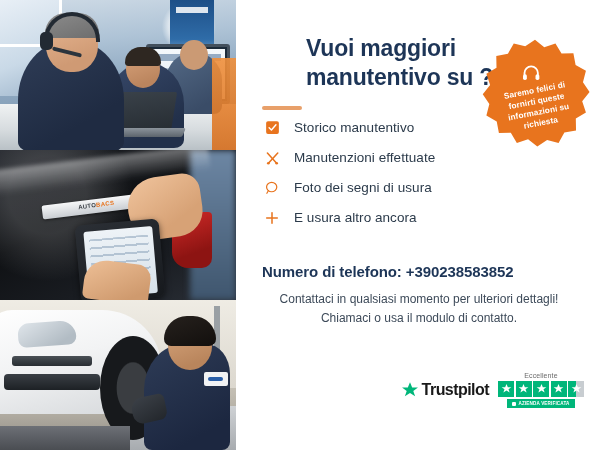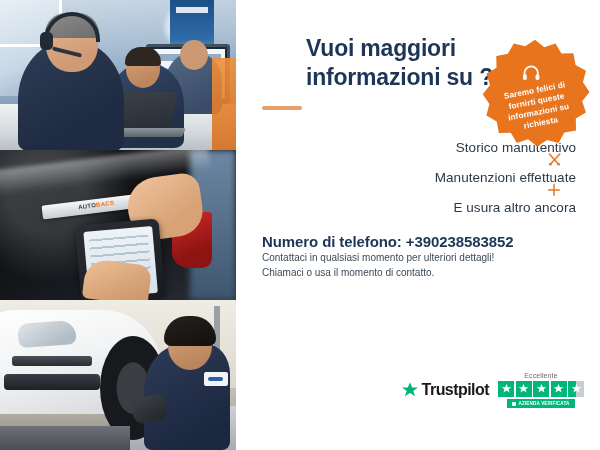--- a/index.html
+++ b/index.html
@@ -347,23 +347,22 @@
     letter-spacing: .1px;
   }
 
   
   .feature-list {
     list-style: none;
     margin-top: 2px;
   }
   .feature {
     display: flex;
-    align-items: flex-end;
+    align-items: flex-start;
     height: 30px;
-    flex-direction: column;
   }
   .feature-icon {
     width: 20px;
     flex: 0 0 20px;
     display: flex;
     align-items: center;
     justify-content: center;
     color: #e8741e;
     margin-right: 12px;
   }
@@ -378,23 +377,25 @@
   .phone-line {
     margin-top: 23px;
     font-size: 15px;
     font-weight: 700;
     color: #1d3557;
     letter-spacing: -.1px;
   }
   .phone-line .num { font-weight: 700; }
 
   .sub {
-    font-size: 10px;
+    margin-top: 10px;
+    font-size: 12px;
     line-height: 1.55;
     color: #3d4a59;
+    text-align: center;
   }
 
   
   .trustpilot {
     position: absolute;
     right: 16px;
     bottom: 42px;
     display: flex;
     align-items: center;
     gap: 9px;
@@ -505,21 +506,21 @@
       <div class="gar-mech-patch"></div>
       <div class="gar-glove"></div>
     </div>
 
   </div>
 
   <div class="content">
 
     <h1 class="headline">
       <span>Vuoi maggiori</span><br>
-      <span>informazioni su ?</span>
+      <span>manutentivo su ?</span>
     </h1>
 
     <div class="rule"></div>
 
     <div class="badge">
       <svg class="badge-shape" viewBox="0 0 100 100">
         <path fill="currentColor" d="M50 1.5 L58.4 8.3 L68.6 4.9 L74.1 14.1 L84.9 13.9 L86.9 24.5 L96.3 29.8
           L93.6 40.2 L99.6 49.1 L92.9 57.5 L96.3 67.7 L87.1 73.2 L87.3 84 L76.7 86 L71.4 95.4 L61 92.7
           L52.1 98.7 L43.7 92 L33.5 95.4 L28 86.2 L17.2 86.4 L15.2 75.8 L5.8 70.5 L8.5 60.1 L2.5 51.2
           L9.2 42.8 L5.8 32.6 L15 27.1 L14.8 16.3 L25.4 14.3 L30.7 4.9 L41.1 7.6 Z"></path>
@@ -551,41 +552,50 @@
           <svg width="17" height="17" viewBox="0 0 20 20" stroke="#e8741e" fill="none" stroke-width="1.8" stroke-linecap="round">
             <path d="M4 3.6 L14.6 15.4"></path>
             <path d="M16.2 3.6 L5.4 15.4"></path>
             <circle cx="14.9" cy="15.6" r="1.6" fill="#e8741e" stroke="none"></circle>
             <circle cx="5.1" cy="15.6" r="1.6" fill="#e8741e" stroke="none"></circle>
           </svg>
         </span>
         <span class="feature-label">Manutenzioni effettuate</span>
       </li>
 
+      <li class="feature">
+        <span class="feature-icon">
+          <svg width="16" height="16" viewBox="0 0 20 20" stroke="#e8741e" fill="none" stroke-width="1.5">
+            <ellipse cx="9.6" cy="8.8" rx="6.4" ry="5.9"></ellipse>
+            <path d="M5.6 13.2 L3.6 16.6" stroke-linecap="round"></path>
+          </svg>
+        </span>
+        <span class="feature-label">Foto dei segni di usura</span>
+      </li>
 
 
       <li class="feature">
         <span class="feature-icon">
           <svg width="16" height="16" viewBox="0 0 20 20" stroke="#e8741e" stroke-width="1.9" stroke-linecap="round">
             <path d="M10 3.4 V16.6"></path>
             <path d="M3.4 10 H16.6"></path>
           </svg>
         </span>
         <span class="feature-label">E usura altro ancora</span>
       </li>
 
     </ul>
 
     <div class="phone-line">
       <span>Numero di telefono: </span><span class="num">+390238583852</span>
     </div>
 
     <p class="sub">
       <span>Contattaci in qualsiasi momento per ulteriori dettagli!</span><br>
-      <span>Chiamaci o usa il momento di contatto.</span>
+      <span>Chiamaci o usa il modulo di contatto.</span>
     </p>
 
     <div class="trustpilot">
       <div class="tp-logo">
         <svg class="tp-star-logo" viewBox="0 0 24 24">
           <path fill="#00b67a" d="M12 1.6 L14.9 8.7 L22.6 8.7 L16.4 13.2 L18.8 20.4 L12 15.9 L5.2 20.4 L7.6 13.2 L1.4 8.7 L9.1 8.7 Z"></path>
         </svg>
         <span class="tp-wordmark">Trustpilot</span>
       </div>
       <div class="tp-rating">

